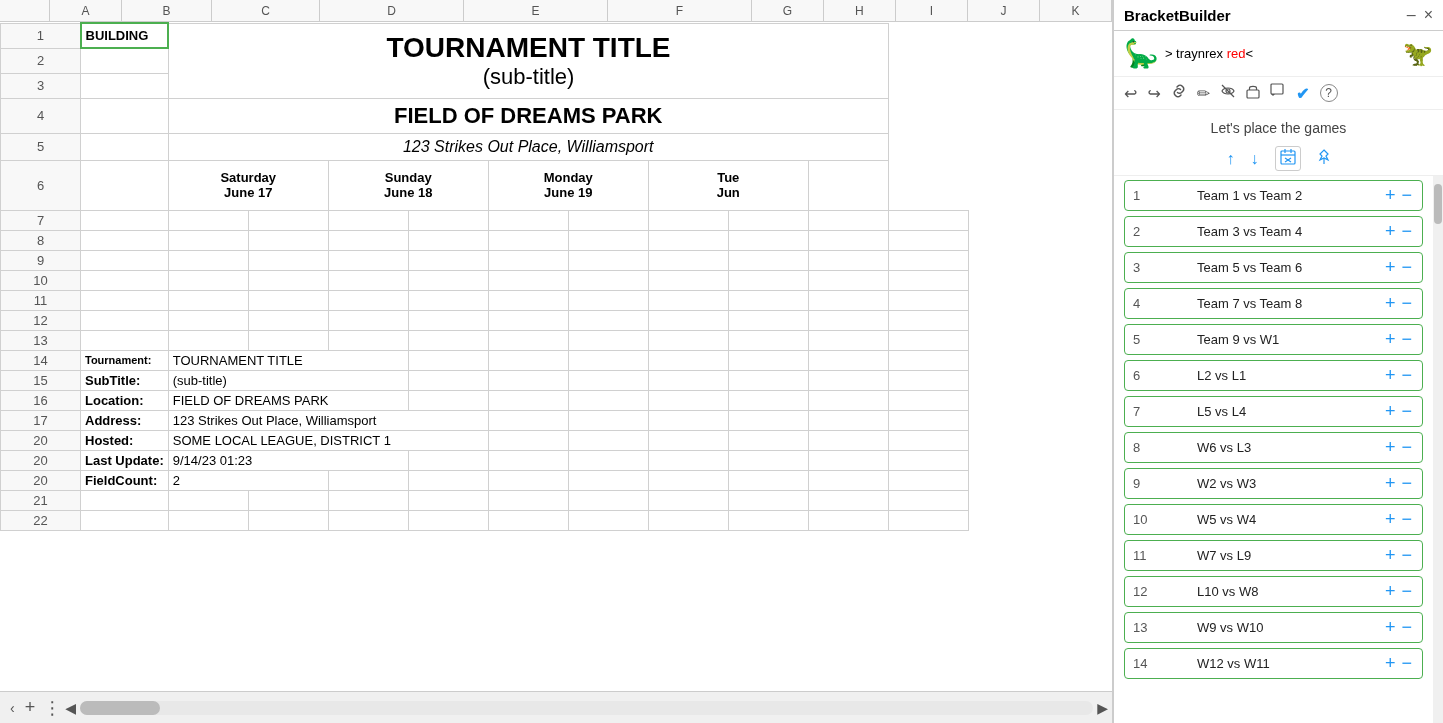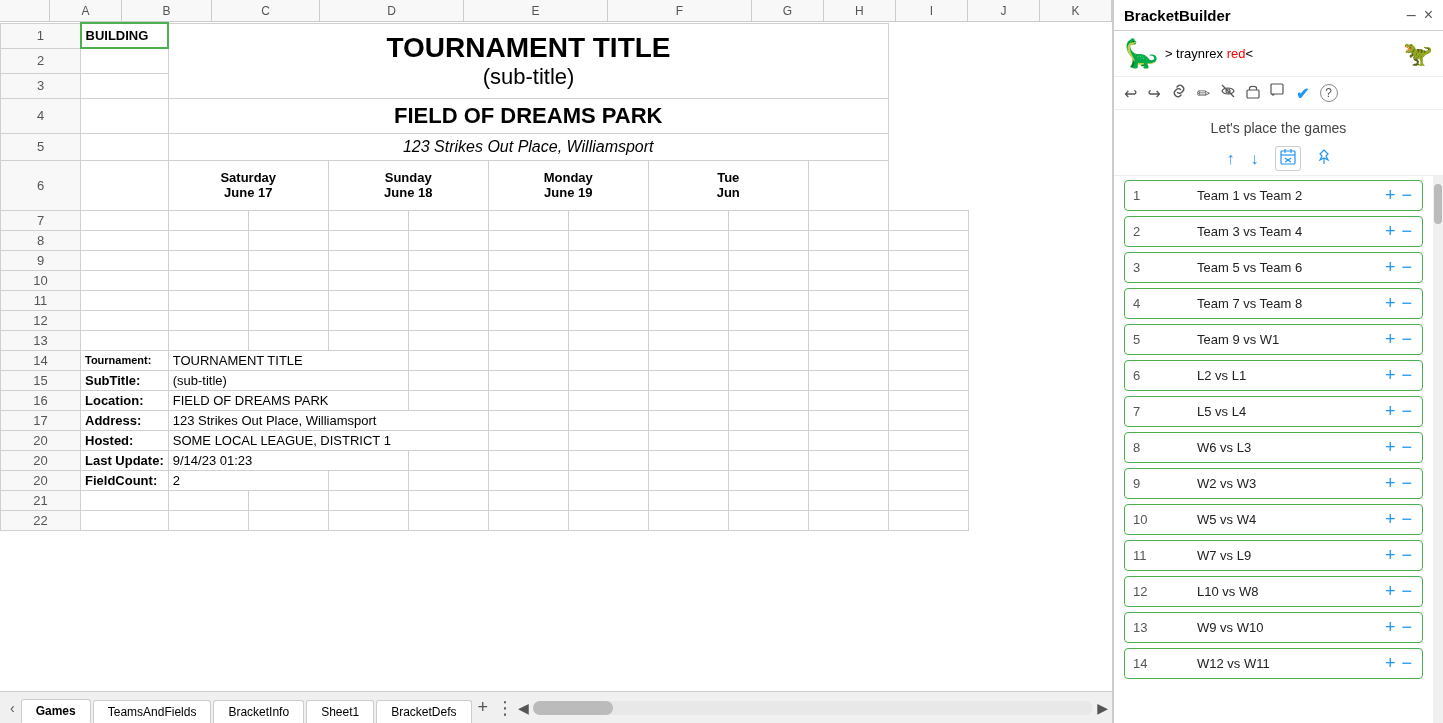--- a/index.html
+++ b/index.html
@@ -371,27 +371,20 @@
               <td></td>
               <td></td>
               <td></td>
             </tr>
       </tbody>
         </table>
     </div>
 
     <div class="bottom-bar">
       <button class="tab-nav-btn">‹</button>
-      <div id="tabs-container" style="display:flex;align-items:flex-end;height:100%;">
-          <div class="tab active">Games</div>
-          <div class="tab">TeamsAndFields</div>
-          <div class="tab">BracketInfo</div>
-          <div class="tab">Sheet1</div>
-          <div class="tab">BracketDefs</div>
-        </div>
       <button class="tab-add-btn">+</button>
       <button class="tab-options-btn">⋮</button>
       <button class="scroll-left">◀</button>
       <div class="scrollbar-area">
         <div class="scrollbar-thumb"></div>
       </div>
       <button class="scroll-right">▶</button>
     </div>
   </div>
 

